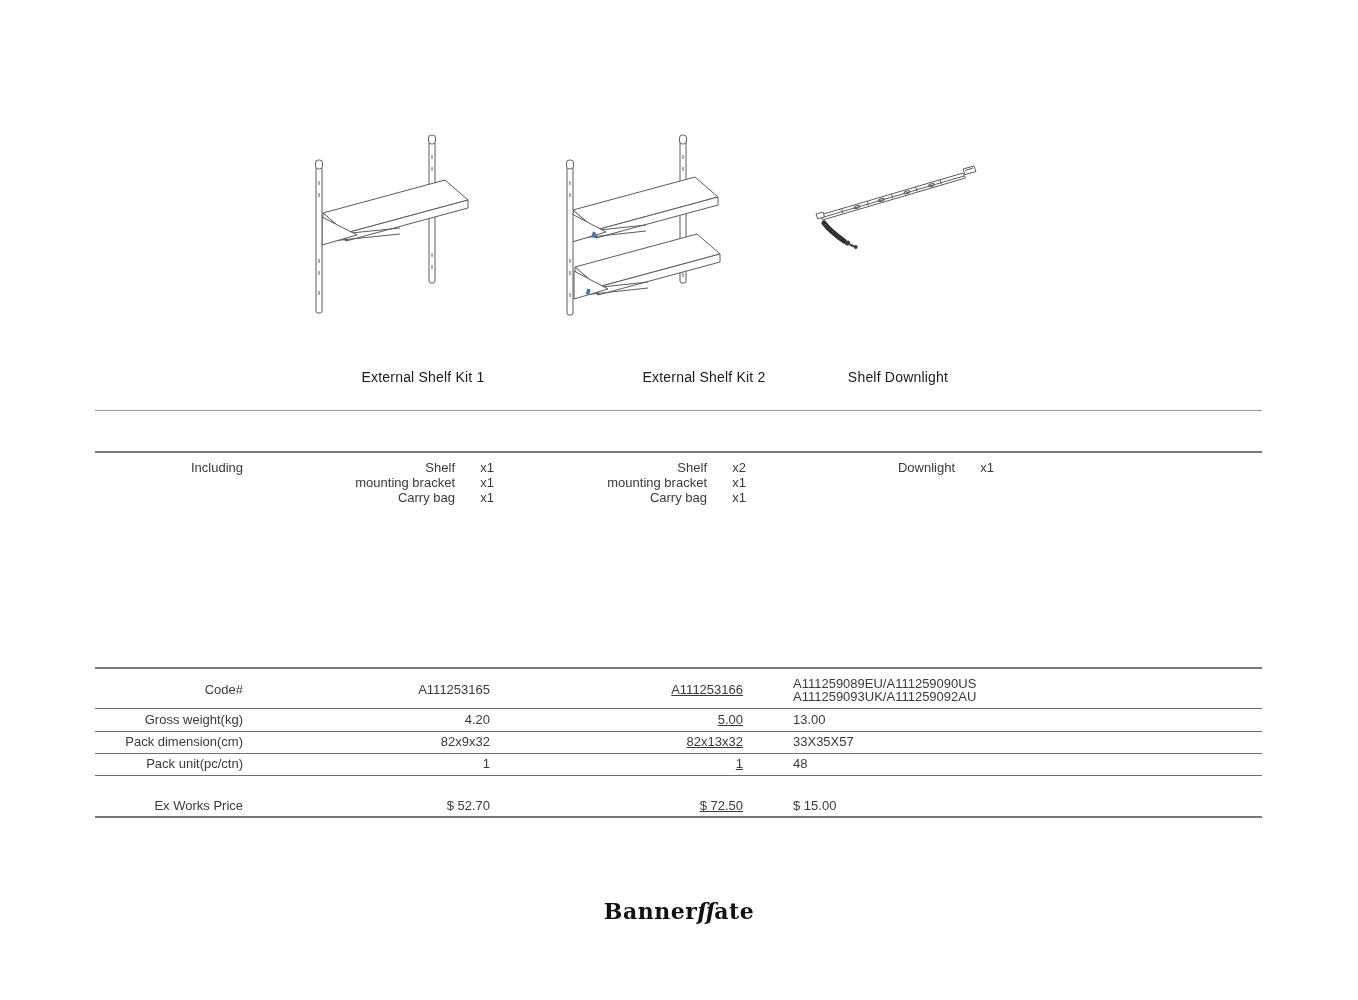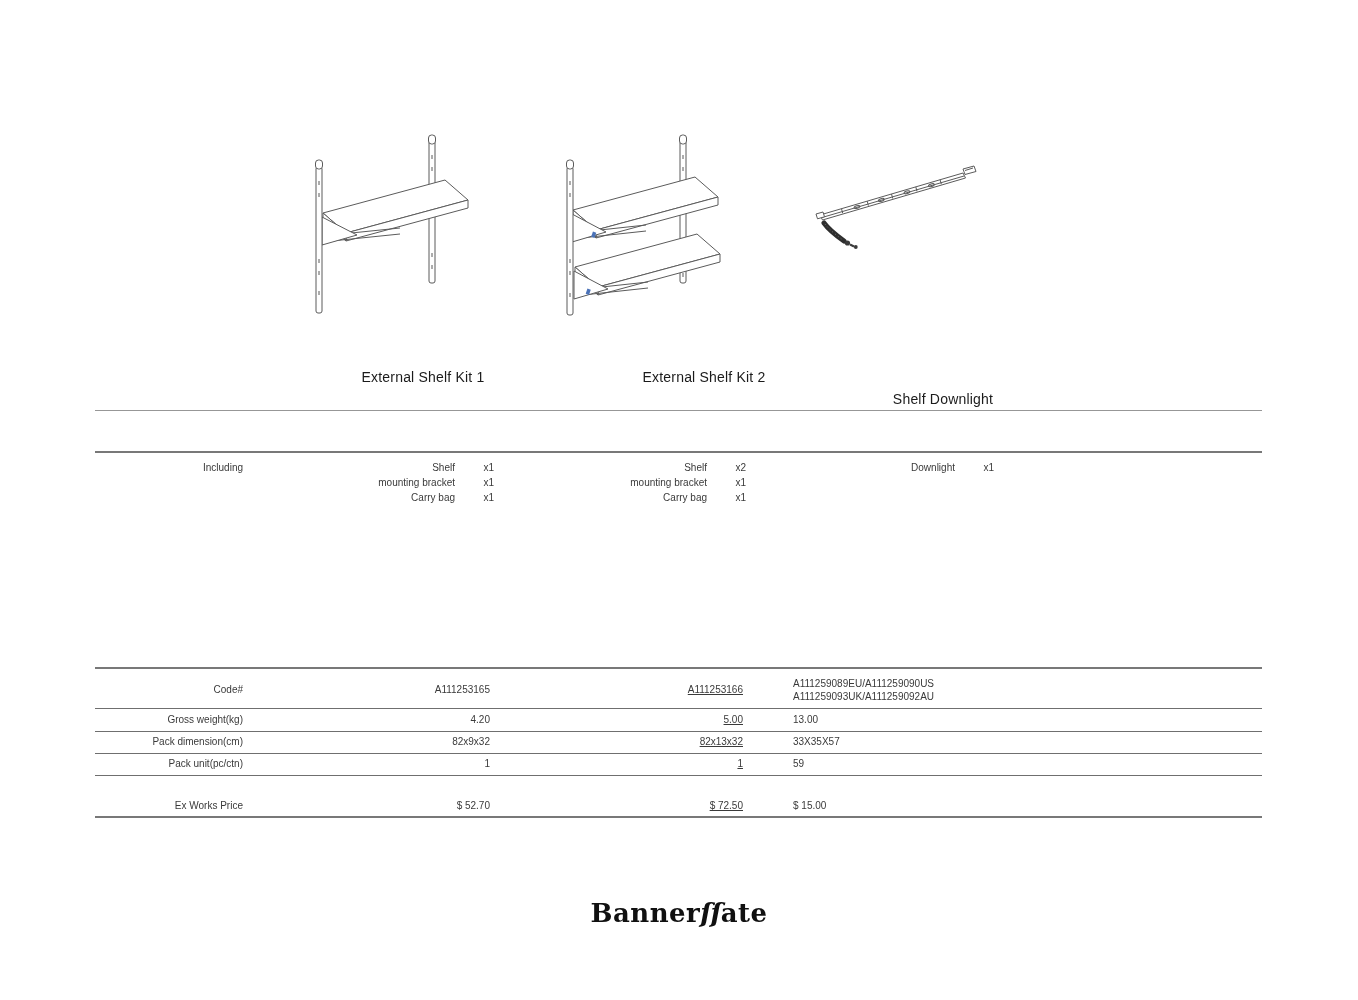--- a/index.html
+++ b/index.html
@@ -9,38 +9,38 @@
   .rule{position:absolute;left:95px;width:1167px;background:#8a8a8a;}
   .rule.thin{height:1px;background:#979797;}
   .rule.thick{height:2px;background:#787878;}
   .rule.inner{height:1px;background:#6f6f6f;}
 
   .illus{position:absolute;}
 
   .ptitle{position:absolute;top:369px;width:260px;text-align:center;
           font-size:14px;color:#1b1b1b;letter-spacing:.2px;}
 
-  .small{font-size:10px;color:#3a3a3a;}
+  .small{font-size:13px;color:#3a3a3a;}
 
   .inc-label{position:absolute;left:95px;top:460px;width:148px;text-align:right;
              line-height:15.2px;}
   .inc-col{position:absolute;top:460px;white-space:nowrap;}
   .inc-row{height:15.2px;line-height:15.2px;}
   .inc-name{display:inline-block;width:150px;text-align:right;}
   .inc-qty{display:inline-block;width:39px;text-align:right;}
 
   .trow{position:absolute;left:0;width:1094px;height:14px;line-height:14px;}
   .tlabel{position:absolute;left:95px;width:148px;text-align:right;}
   .tv1{position:absolute;left:290px;width:200px;text-align:right;}
   .tv2{position:absolute;left:543px;width:200px;text-align:right;text-decoration:underline;}
   .tv3{position:absolute;left:793px;width:200px;text-align:left;}
   .tv3.twoline{top:-6px;line-height:13px;}
 
   .logo{position:absolute;top:898px;left:0;width:1358px;text-align:center;
-        font-family:"DejaVu Serif",serif;font-weight:bold;font-size:26px;
+        font-family:"DejaVu Serif",serif;font-weight:bold;font-size:22px;
         color:#101010;letter-spacing:.5px;}
   .logo .m{font-style:italic;letter-spacing:-1px;}
 </style>
 </head>
 <body>
 
 <div class="page">
 
   <svg class="illus" style="left:305px;top:133px;" width="170" height="185" viewBox="0 0 170 185">
     <g fill="none" stroke="#5b5b5b" stroke-width="1">
@@ -110,21 +110,21 @@
       <path d="M12,65 C17,72 25,78 32,83" stroke="#2e2e2e" stroke-width="5" stroke-linecap="round"></path>
       <path d="M13,66 C18,72.5 25.5,78 31,82" stroke="#6f6f6f" stroke-width="1" stroke-dasharray="1,2.5"></path>
       <circle cx="35.5" cy="85" r="2.6" fill="#3a3a3a" stroke="none"></circle>
       <path d="M38,86.5 L42,88.5" stroke="#3a3a3a" stroke-width="2"></path>
       <circle cx="43.8" cy="89" r="1.9" fill="#3a3a3a" stroke="none"></circle>
     </g>
   </svg>
 
   <div class="ptitle" style="left:293px;">External Shelf Kit 1</div>
   <div class="ptitle" style="left:574px;">External Shelf Kit 2</div>
-  <div class="ptitle" style="left:813px;margin-top:22px;">Shelf Downlight</div>
+  <div class="ptitle" style="left:768px;">Shelf Downlight</div>
 
   <div class="rule thin" style="top:410px;"></div>
   <div class="rule thick" style="top:451px;"></div>
   <div class="rule thick" style="top:667px;"></div>
   <div class="rule inner" style="top:708px;"></div>
   <div class="rule inner" style="top:731px;"></div>
   <div class="rule inner" style="top:753px;"></div>
   <div class="rule inner" style="top:775px;"></div>
   <div class="rule thick" style="top:816px;"></div>
 
@@ -181,21 +181,21 @@
     <span class="tlabel">Pack dimension(cm)</span>
     <span class="tv1">82x9x32</span>
     <span class="tv2">82x13x32</span>
     <span class="tv3">33X35X57</span>
   </div>
 
   <div class="trow small" style="top:757px;">
     <span class="tlabel">Pack unit(pc/ctn)</span>
     <span class="tv1">1</span>
     <span class="tv2">1</span>
-    <span class="tv3">59</span>
+    <span class="tv3">48</span>
   </div>
 
   <div class="trow small" style="top:799px;">
     <span class="tlabel">Ex Works Price</span>
     <span class="tv1">$ 52.70</span>
     <span class="tv2">$ 72.50</span>
     <span class="tv3">$ 15.00</span>
   </div>
 
   <div class="logo" title="BannerMate">

